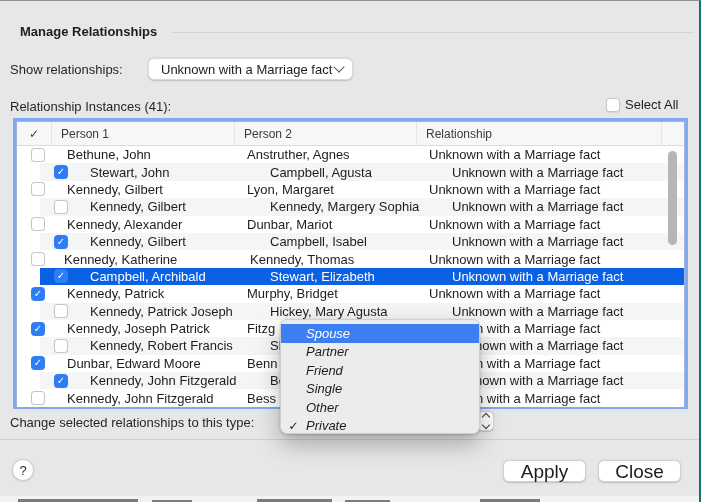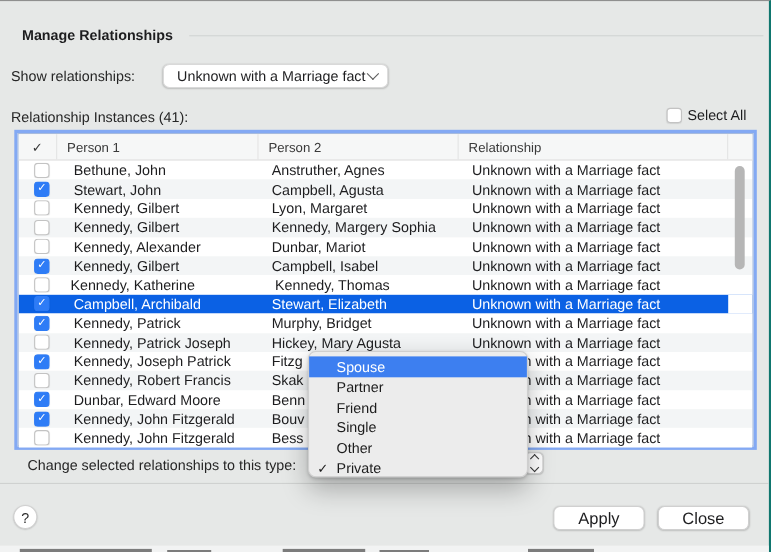--- a/index.html
+++ b/index.html
@@ -37,61 +37,62 @@
     background:#ffffff;border:1px solid #9fb4da;box-sizing:border-box;
     box-shadow:0 0 0 3px #83a9f3;
   }
   .thead{display:grid;grid-template-columns:35px 183px 182px 245px 1fr;height:23px;
     background:#f6f7f7;border-bottom:1px solid #dcdcdc;align-items:center;font-size:12px;color:#3a3a3a;}
   .th{height:100%;display:flex;align-items:center;border-right:1px solid #e4e4e4;box-sizing:border-box;padding-left:9px;}
   .th-check{justify-content:center;padding-left:0;}
   .th-spacer{border-right:none;}
   .tbody{position:relative;height:261px;overflow:hidden;}
   .tr{display:grid;grid-template-columns:35px 183px 182px 245px 1fr;height:17.4px;align-items:center;background:#ffffff;}
-  .tr.alt{background:#f3f5f6;}
+  .tr.alt{background:#f3f5f6;margin-left:23px;}
   .tr.selected{background:#0b61e4;color:#ffffff;}
   .tr.selected .td-spacer{background:#ffffff;}
   .td{white-space:nowrap;overflow:hidden;font-size:13px;}
   .td-check{display:flex;align-items:center;padding-left:14px;box-sizing:border-box;}
   .td-p1{padding-left:15px;}
   .td-p2{padding-left:12px;}
   .td-rel{padding-left:12px;}
   .td-spacer{height:100%;}
   .scroll-thumb{position:absolute;left:651px;top:29px;width:9px;height:94px;background:#b6b6b6;border-radius:4.5px;}
   
   .menu{
     position:absolute;left:280px;top:318px;width:200px;height:115px;z-index:50;
     background:#ececec;border:1px solid #cfcfcf;border-radius:7px;box-sizing:border-box;
     box-shadow:0 10px 24px rgba(0,0,0,.28),0 1px 3px rgba(0,0,0,.18);
     padding-top:4px;
+    font-style:italic;
   }
   .mi{height:18.5px;display:flex;align-items:center;font-size:13px;color:#1c1c1c;}
   .mi-check{width:25px;text-align:center;font-size:12px;flex:none;}
   .mi.highlighted{background:#3d7ff0;color:#ffffff;}
   
-  .change-label{left:10px;top:414px;z-index:5;margin-left:15px;}
+  .change-label{left:10px;top:414px;z-index:5;}
   .stepper{
     position:absolute;left:477px;top:410px;width:17px;height:20px;z-index:40;
     background:#ffffff;border:1px solid #d2d2d2;border-radius:5px;box-sizing:border-box;
     box-shadow:0 .5px 1px rgba(0,0,0,.15);
     display:flex;flex-direction:column;align-items:center;justify-content:center;gap:2px;
   }
   .chev{width:5px;height:5px;border-right:1.4px solid #3a3a3a;border-bottom:1.4px solid #3a3a3a;}
   .chev.up{transform:rotate(-135deg);margin-top:2px;}
   .chev.down{transform:rotate(45deg);margin-bottom:2px;}
   .hr2{position:absolute;left:0;right:0;top:438px;height:1px;background:#cfd1d0;}
   .help{
     position:absolute;left:12px;top:458px;width:22px;height:22px;border-radius:50%;
     background:#ffffff;border:1px solid #d0d0d0;box-shadow:0 .5px 1.5px rgba(0,0,0,.18);
     font-family:inherit;font-size:13px;color:#2b2b2b;display:flex;align-items:center;justify-content:center;padding:0;
   }
   .btn{
     position:absolute;top:459px;width:83px;height:22px;border-radius:6px;
     background:#ffffff;border:1px solid #d0d0d0;box-shadow:0 .5px 1.5px rgba(0,0,0,.18);
-    font-family:inherit;font-size:15px;color:#1d1d1f;padding:0;
+    font-family:inherit;font-size:19px;color:#1d1d1f;padding:0;
   }
   .apply{left:503px;}
   .close{left:598px;}
   .bottom-strip{position:absolute;left:0;right:0;bottom:0;height:6px;background:#f2f3f3;}
   .smudge{position:absolute;bottom:0;height:3px;background:#3c3c3c;opacity:.65;filter:blur(.6px);}
 </style>
 </head>
 <body>
 
 <div class="win">

